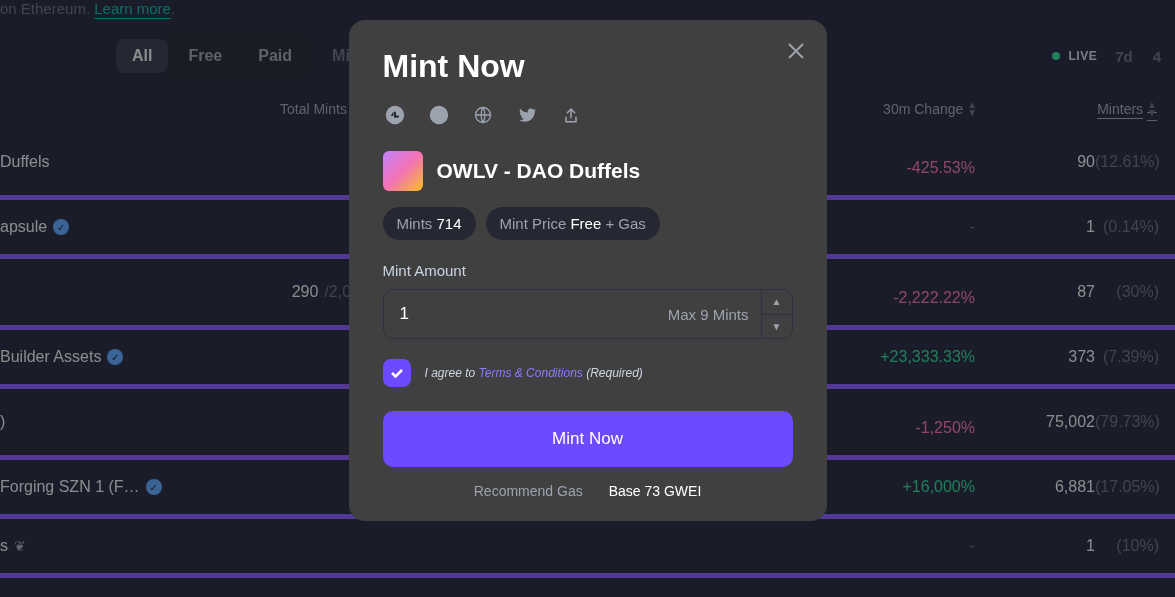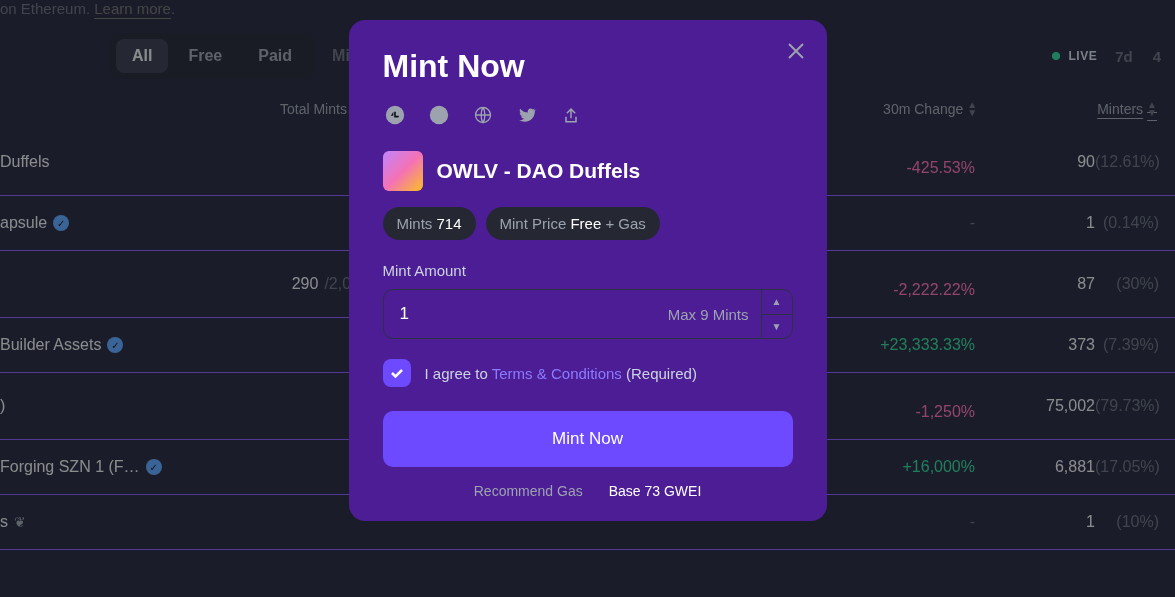--- a/index.html
+++ b/index.html
@@ -15,21 +15,21 @@
 .bg-content {
   position: absolute;
   inset: 0;
   filter: brightness(0.6);
 }
 .top-banner {
   padding: 0 0 8px 0;
   color: #6b7280;
   font-size: 15px;
 }
-.top-banner a { color: #737373; text-underline-offset: 4px; }
+.top-banner a { color: #14b8a6; text-underline-offset: 4px; }
 .controls-row {
   display: flex;
   align-items: center;
   padding: 8px 0;
   gap: 18px;
   font-weight: bold;
 }
 .filter-pills {
   display: flex;
   background: #2a2e3e;
@@ -64,21 +64,21 @@
   color: #9ca3af;
 }
 .th-totalmints { margin-left: 280px; }
 .th-change { margin-left: auto; margin-right: 120px; display:flex; align-items:center; gap:4px;}
 .th-minters { margin-right: 18px; display:flex; align-items:center; gap:4px; text-decoration: underline; text-underline-offset:4px;}
 .sort-arrows { font-size: 10px; line-height: 8px; color:#6b7280; }
 .table-row {
   display: flex;
   align-items: center;
   padding: 18px 0;
-  border-bottom: 1px solid #8b5cf6;
+  border-bottom: 5px solid #8b5cf6;
   font-size: 16px;
 }
 .row-name { width: 360px; color: #e5e7eb; display:flex; align-items:center; gap:6px;}
 .row-mints { width: 120px; text-align: right; padding-right:20px; color:#cbd5e1;}
 .row-change { margin-left: auto; width: 140px; text-align: right; padding-right: 30px;}
 .row-minters { width: 90px; text-align: right; color:#e5e7eb;}
 .row-pct { width: 80px; text-align: right; color:#6b7280; padding-right:16px;}
 .neg { color: #f472b6; margin-top: 12px; }
 .pos { color: #34d399; }
 .dim { color: #6b7280; }
@@ -89,21 +89,21 @@
 .overlay {
   position: absolute;
   inset: 0;
   display: flex;
   align-items: flex-start;
   justify-content: center;
   padding-top: 20px;
 }
 .modal {
   width: 478px;
-  background: #4c1d95;
+  background: #404040;
   border-radius: 16px;
   padding: 28px 34px 22px 34px;
   position: relative;
 }
 .close-btn {
   position: absolute;
   top: 20px;
   right: 22px;
   color: #9ca3af;
   font-size: 22px;
@@ -212,21 +212,21 @@
   width: 28px;
   height: 28px;
   background: #6d4aff;
   border-radius: 8px;
   display: flex;
   align-items: center;
   justify-content: center;
   color: #fff;
   cursor: pointer;
 }
-.agree-text { font-size: 15px; color: #cbd5e1; }
+.agree-text { font-size: 12px; color: #cbd5e1; font-style: italic; }
 .agree-text a { color: #8b7cff; text-decoration: none; }
 .agree-text .req { color: #cbd5e1; }
 .mint-btn {
   width: 100%;
   background: #6d4aff;
   color: #fff;
   border: none;
   padding: 18px;
   font-size: 17px;
   font-weight: 500;

